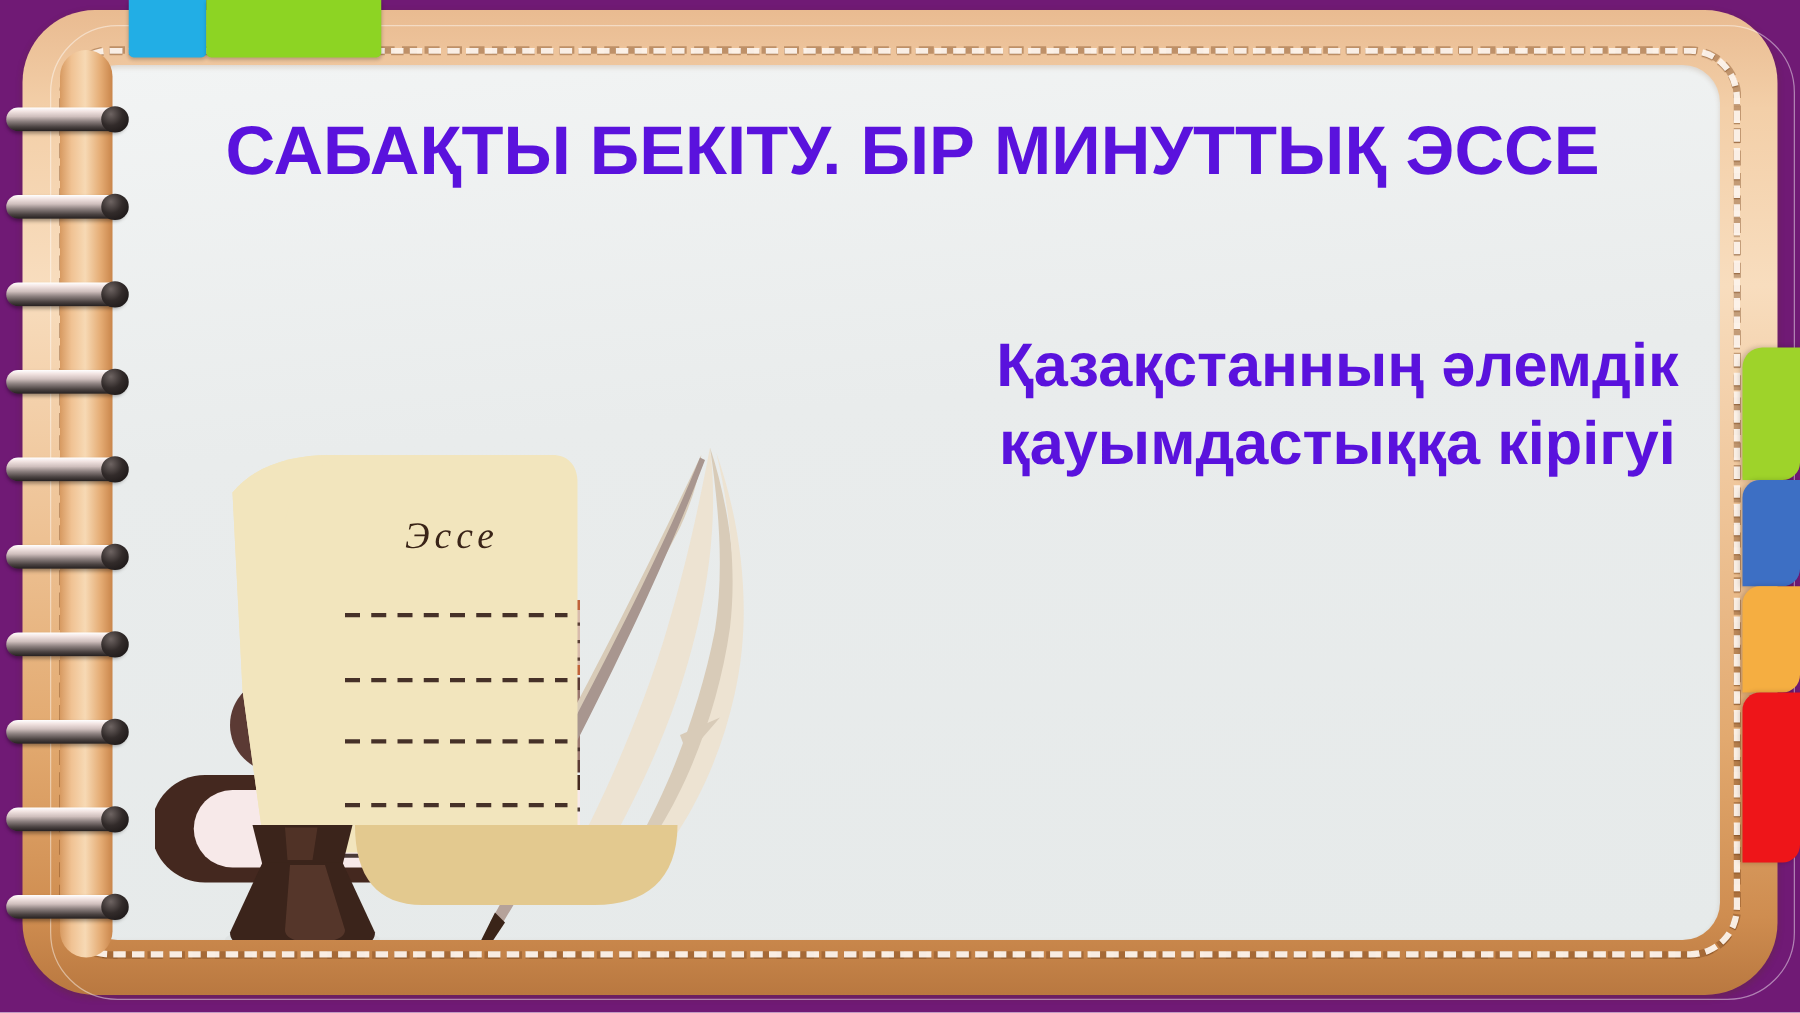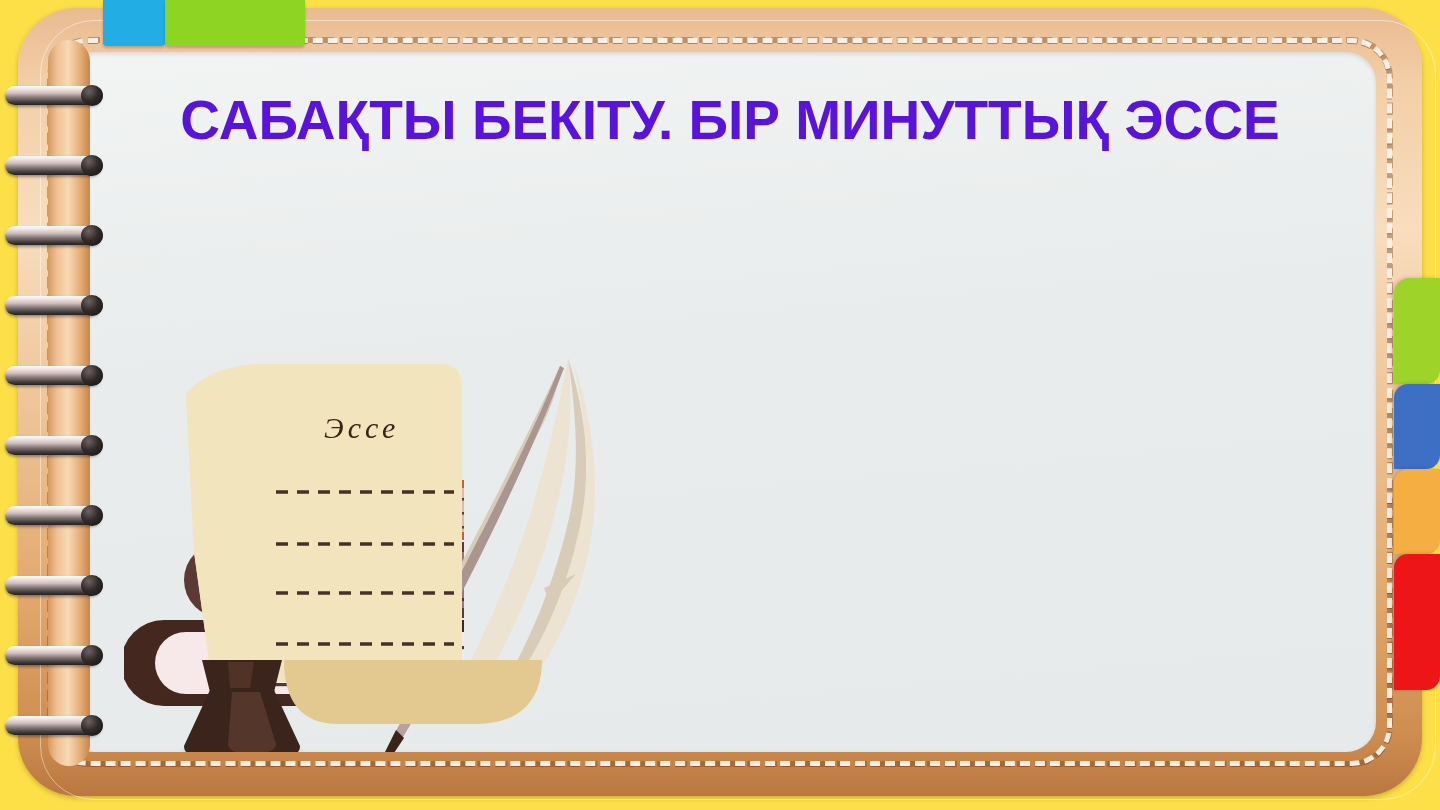--- a/index.html
+++ b/index.html
@@ -6,21 +6,21 @@
   html, body {
     width: 1440px; height: 810px;
     overflow: hidden;
     background: #ffffff;
     font-family: "Liberation Sans", sans-serif;
   }
 
   #slide {
     position: relative;
     width: 1440px; height: 810px;
-    background: #fde047;
+    background: #701a75;
     overflow: hidden;
   }
 
   
   .notebook-frame {
     position: absolute;
     left: 18px; top: 8px;
     width: 1404px; height: 788px;
     border-radius: 58px;
     background:
@@ -128,20 +128,22 @@
     <div class="frame-bevel"></div>
   </div>
   <div class="stitch-shadow"></div>
   <div class="stitch"></div>
 
   <div class="page">
 
     <div style="position:absolute; left:86px; top:38px; width:1160px; text-align:center;
                 font-weight:bold; font-size:55px; line-height:1.12; color:#5a12dd;">САБАҚТЫ БЕКІТУ. БІР МИНУТТЫҚ ЭССЕ</div>
 
+    <div style="position:absolute; left:726px; top:210px; width:560px; text-align:center;
+                font-weight:bold; font-size:49px; line-height:1.27; color:#5a12dd;">Қазақстанның әлемдік қауымдастыққа кірігуі</div>
 
     <svg class="illustration" viewBox="0 0 620 440">
 
       <g>
 
         <g>
           <path d="M40 268 h300 v86 h-300 a43 43 0 0 1 0 -86 z" fill="#44281F"></path>
           <path d="M62 280 h278 v62 h-278 a31 31 0 0 1 0 -62 z" fill="#F7E9E9"></path>
           <rect x="128" y="294" width="212" height="3.2" fill="#4a3a38"></rect>
           <rect x="110" y="313" width="230" height="3.2" fill="#4a3a38"></rect>

